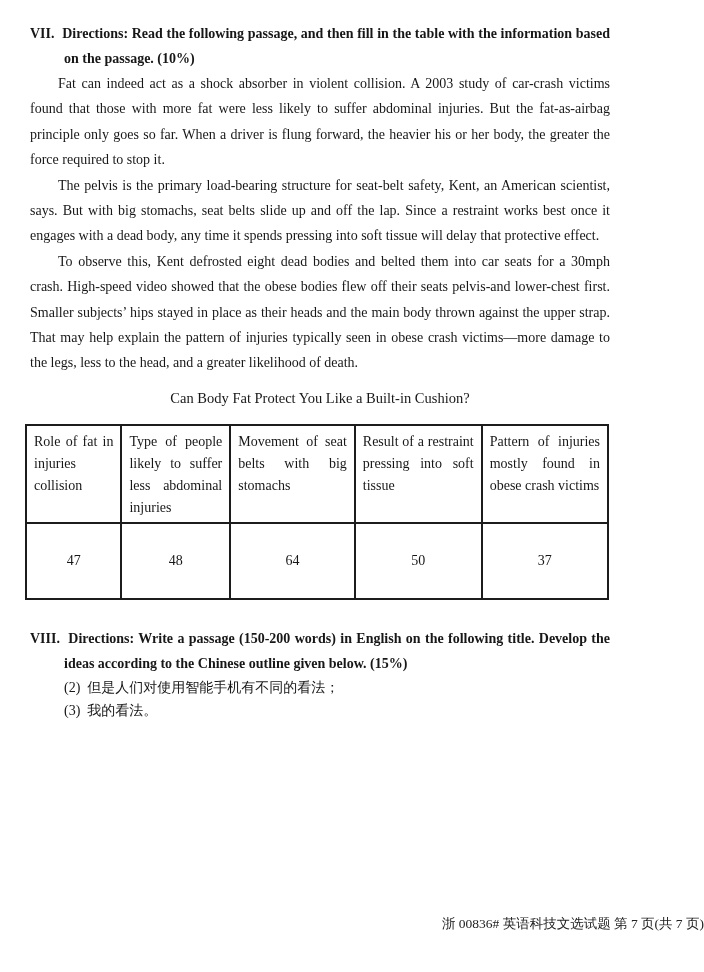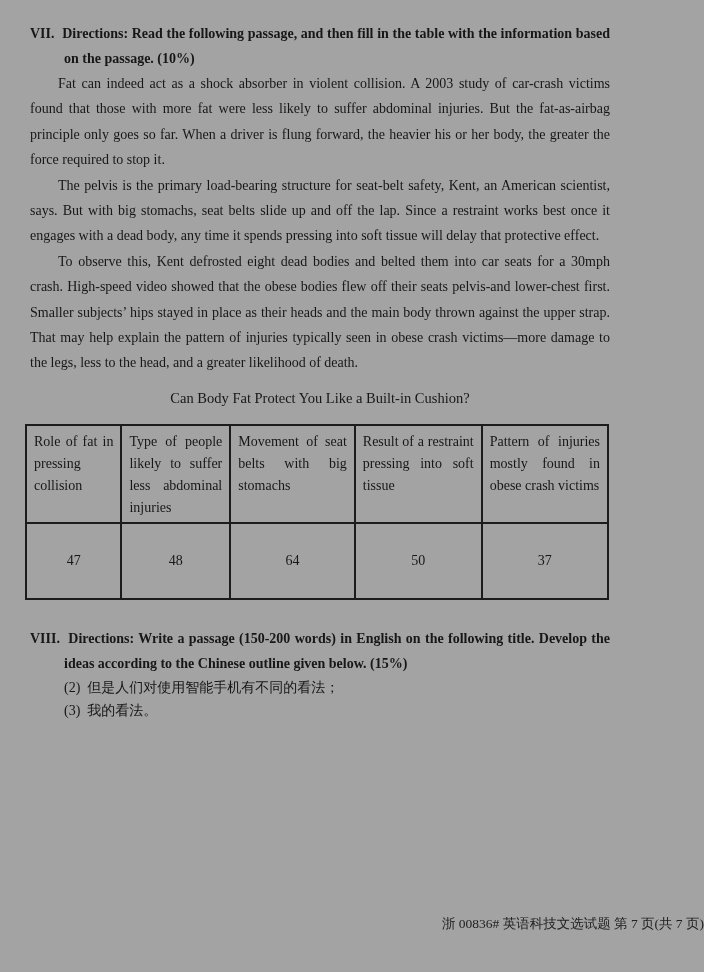--- a/index.html
+++ b/index.html
@@ -1,19 +1,19 @@
 <!DOCTYPE html>
 <html><head>
 <meta charset="utf-8">
 <style>
   * { box-sizing: border-box; }
   html, body { margin: 0; padding: 0; background: #e8e8e8; }
   .page {
     width: 704px; height: 972px;
-    background: #a3a3a3;
+    background: #ffffff;
     position: relative;
     margin: 0 auto;
     font-family: "Liberation Serif", "DejaVu Serif", serif;
     color: #171717;
     font-size: 14px;
     padding: 21px 94px 0 30px;
     overflow: hidden;
   }
   
   .directions {
@@ -96,21 +96,21 @@
   <table class="fill-table">
     <colgroup>
       <col style="width:16.4%">
       <col style="width:18.7%">
       <col style="width:21.4%">
       <col style="width:21.8%">
       <col style="width:21.7%">
     </colgroup>
     <tbody>
       <tr>
-        <th>Role of fat in pressing collision</th>
+        <th>Role of fat in injuries collision</th>
         <th>Type of people likely to suffer less abdominal injuries</th>
         <th>Movement of seat belts with big stomachs</th>
         <th>Result of a restraint pressing into soft tissue</th>
         <th>Pattern of injuries mostly found in obese crash victims</th>
       </tr>
       <tr>
         <td class="answer">47</td>
         <td class="answer">48</td>
         <td class="answer">64</td>
         <td class="answer">50</td>

